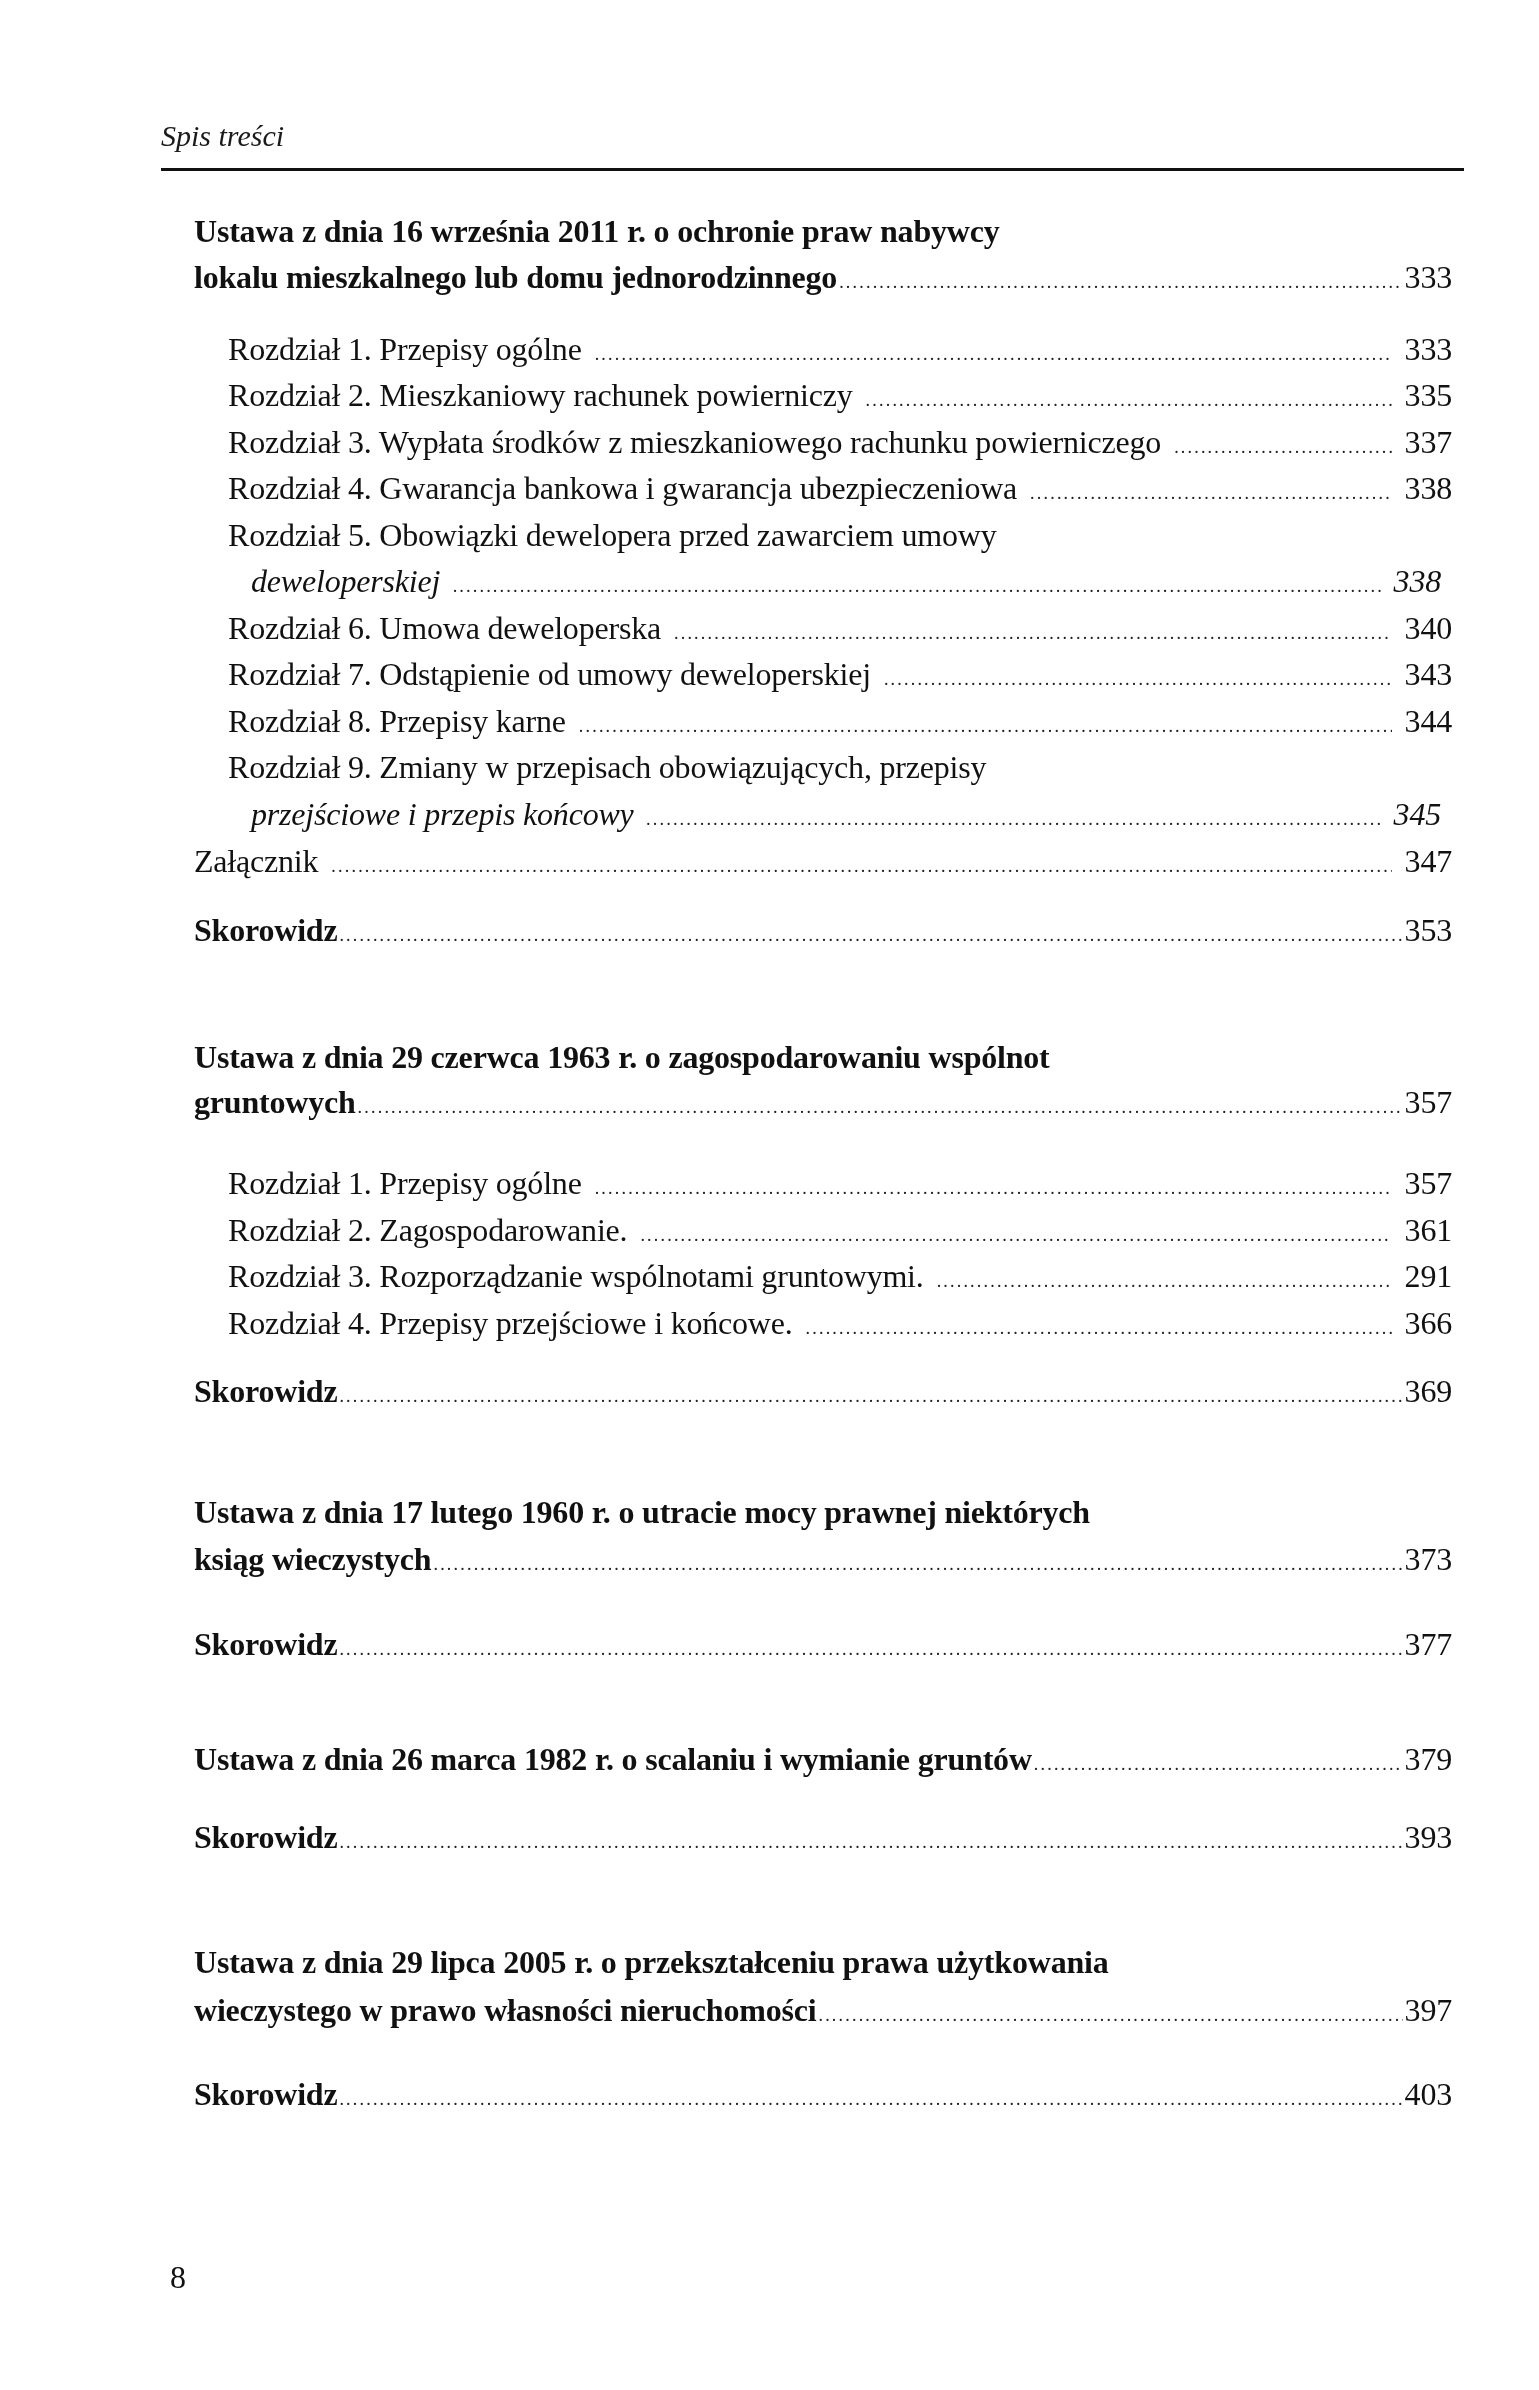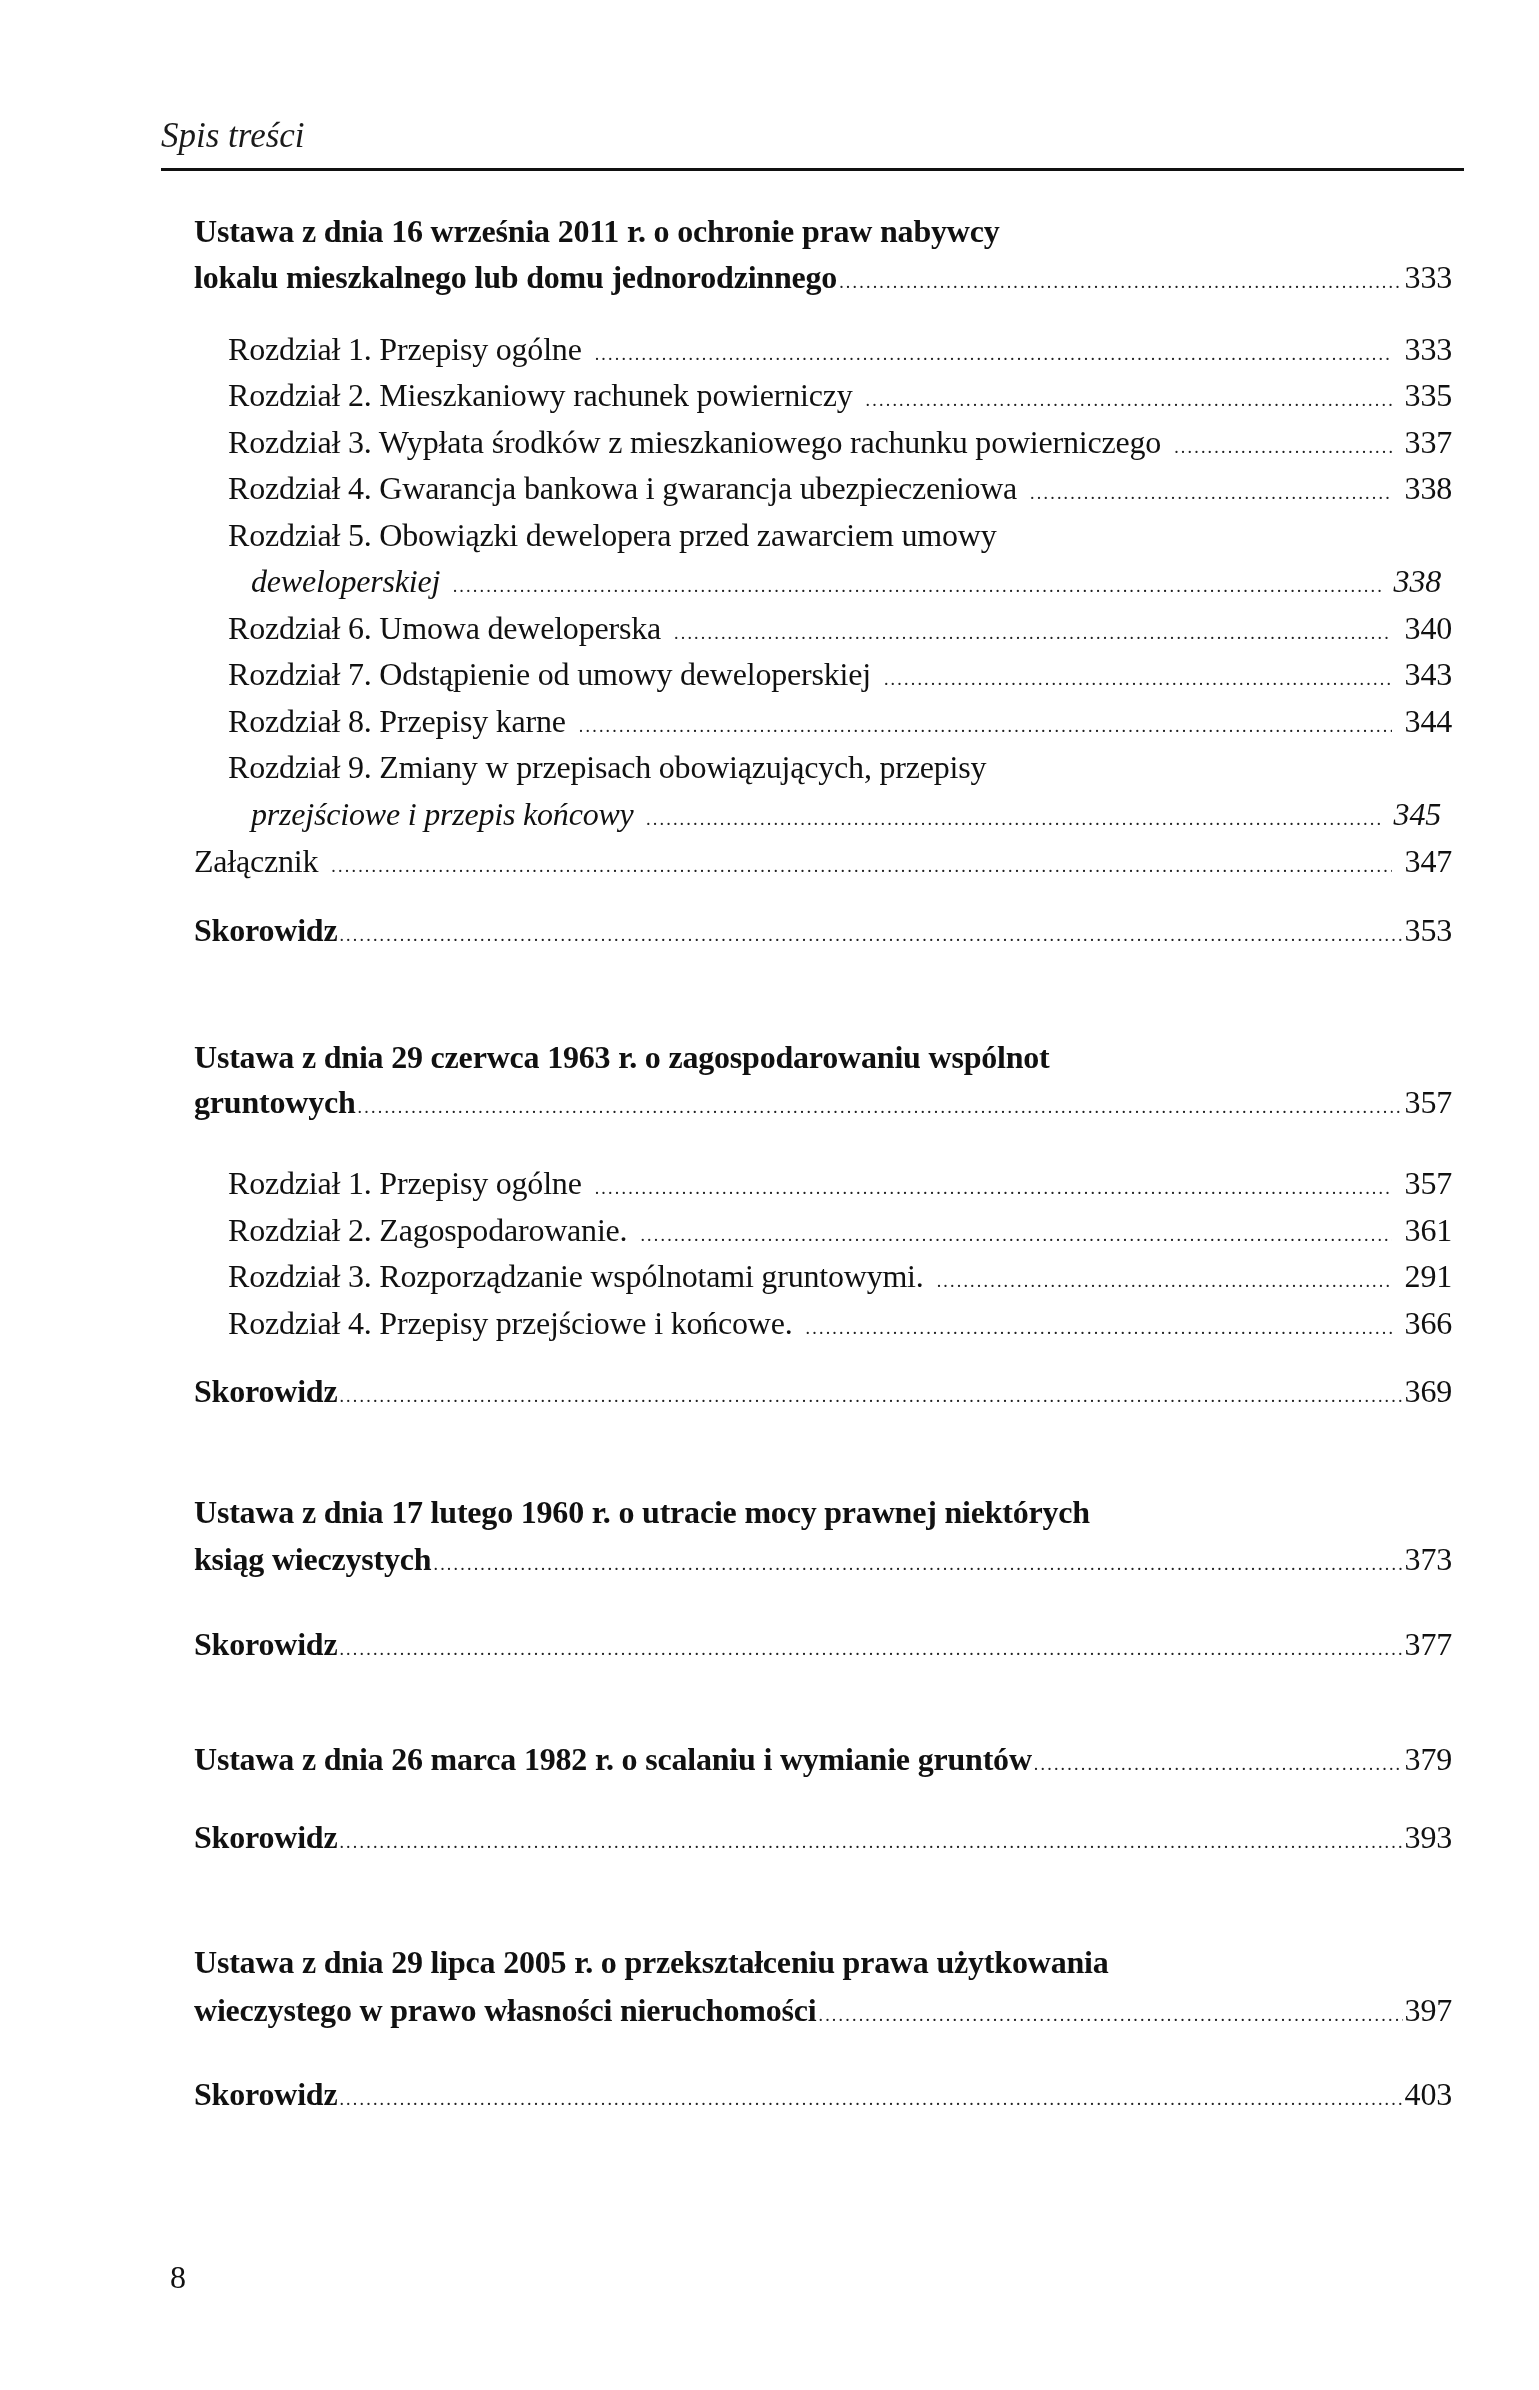--- a/index.html
+++ b/index.html
@@ -1,19 +1,19 @@
 <!DOCTYPE html>
 <html><head>
 <meta charset="utf-8">
 <style>
   html, body { margin: 0; padding: 0; background: #ffffff; }
   body { width: 1539px; height: 2391px; position: relative; overflow: hidden;
          font-family: "Liberation Serif", "DejaVu Serif", serif; color: #111; }
   .header { position: absolute; left: 161px; top: 119px; font-style: italic;
-            font-size: 35px; line-height: 34px; color: #1a1a1a; }
+            font-size: 30px; line-height: 34px; color: #1a1a1a; }
   .rule { position: absolute; left: 161px; top: 168px; width: 1303px; height: 0;
           border-top: 3px solid #111; }
   .line { position: absolute; left: 161px; width: 1291px; height: 40px;
           display: flex; align-items: flex-end; white-space: nowrap; }
   .line .txt { flex: 0 0 auto; margin-left: 33px; }
   .line .dots { flex: 1 1 auto; overflow: hidden; margin: 0 2px; letter-spacing: 2.2px;
                 font-size: 18px; line-height: 30px; color: #222; }
   .line .pg { flex: 0 0 auto; }
   .title { font-weight: bold; font-size: 32px; line-height: 40px; letter-spacing: -0.2px; }
   .title .dots { font-weight: normal; }

